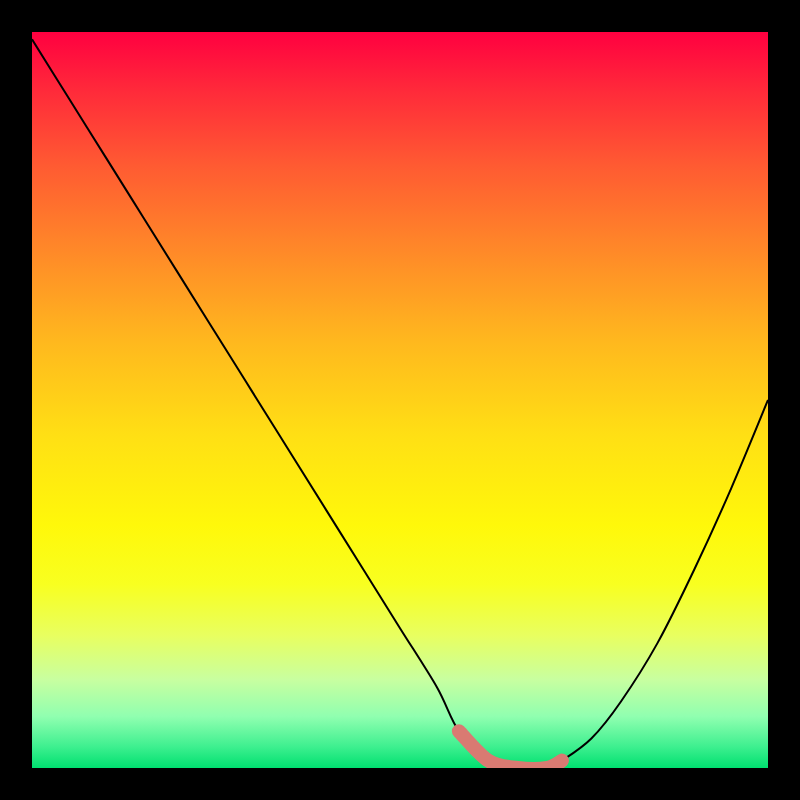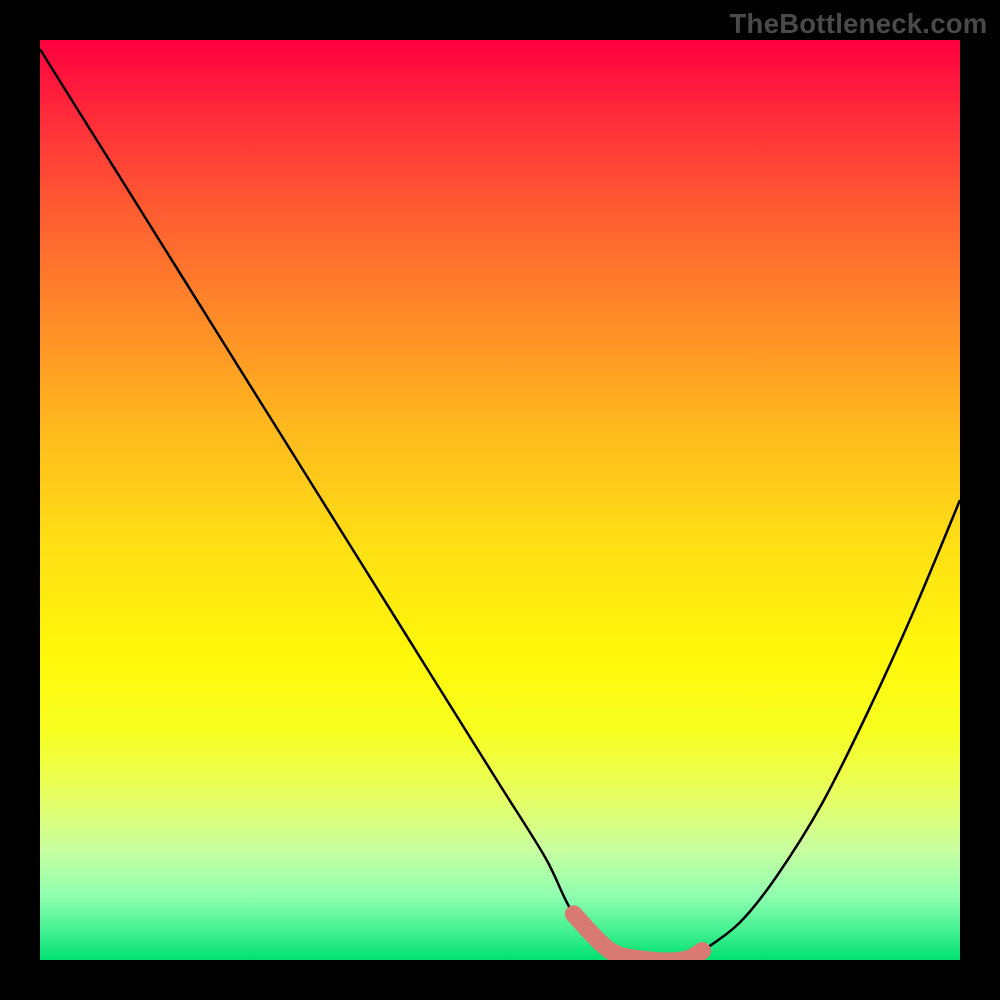--- a/index.html
+++ b/index.html
@@ -69,21 +69,20 @@
     stroke: #d97a72;
     stroke-width: 14;
     stroke-linecap: round;
   }
 </style>
 </head>
 <body>
 
 <div class="frame">
 
-  <div class="watermark">TheBottleneck.com</div>
 
   <div class="plot-area">
     <div class="gradient-bg"></div>
 
     <svg class="curve" viewBox="0 0 736 736" preserveAspectRatio="none">
       <path id="curve-path" d="M 0,7.3600000000000065 C 6.133333333333334,17.173333333333336 24.53333333333334,46.613333333333316 36.800000000000004,66.23999999999998 C 49.06666666666667,85.86666666666665 61.33333333333334,105.49333333333337 73.60000000000001,125.12000000000003 C 85.86666666666667,144.7466666666667 98.13333333333333,164.37333333333333 110.39999999999999,184 C 122.66666666666666,203.62666666666667 134.93333333333334,223.2533333333333 147.20000000000002,242.87999999999997 C 159.4666666666667,262.50666666666666 171.73333333333335,282.1333333333334 184,301.76000000000005 C 196.26666666666665,321.3866666666667 208.53333333333333,341.0133333333333 220.79999999999998,360.64 C 233.06666666666663,380.26666666666665 245.3333333333333,399.8933333333334 257.59999999999997,419.52000000000004 C 269.8666666666666,439.1466666666667 282.1333333333334,458.77333333333337 294.40000000000003,478.40000000000003 C 306.6666666666667,498.0266666666667 318.93333333333334,517.6533333333333 331.2,537.28 C 343.46666666666664,556.9066666666666 355.73333333333335,576.5333333333334 368,596.1600000000001 C 380.26666666666665,615.7866666666667 394.9866666666667,637.8666666666667 404.8,655.04 C 414.61333333333334,672.2133333333333 418.29333333333335,686.9333333333333 426.88,699.1999999999999 C 435.46666666666664,711.4666666666666 446.50666666666666,722.5066666666667 456.32,728.64 C 466.1333333333333,734.7733333333333 475.9466666666667,734.7733333333333 485.76000000000005,736 C 495.5733333333334,737.2266666666667 507.8399999999999,737.2266666666667 515.1999999999999,736 C 522.56,734.7733333333333 522.56,733.5466666666666 529.92,728.64 C 537.28,723.7333333333333 549.5466666666666,716.3733333333332 559.36,706.56 C 569.1733333333334,696.7466666666667 577.7600000000001,685.7066666666667 588.8000000000001,669.76 C 599.84,653.8133333333333 613.3333333333334,632.96 625.6,610.88 C 637.8666666666667,588.8 650.1333333333333,563.04 662.4,537.28 C 674.6666666666666,511.52 686.9333333333333,484.5333333333333 699.1999999999999,456.32 C 711.4666666666666,428.1066666666667 729.8666666666667,382.72 736,368"></path>
       <path id="highlight-path" class="thick" d="M 426.88,699.1999999999999 C 431.78666666666663,704.1066666666666 446.50666666666666,722.5066666666667 456.32,728.64 C 466.1333333333333,734.7733333333333 475.9466666666667,734.7733333333333 485.76000000000005,736 C 495.5733333333334,737.2266666666667 507.8399999999999,737.2266666666667 515.1999999999999,736 C 522.56,734.7733333333333 527.4666666666666,729.8666666666667 529.92,728.64"></path>
     </svg>
   </div>
 

